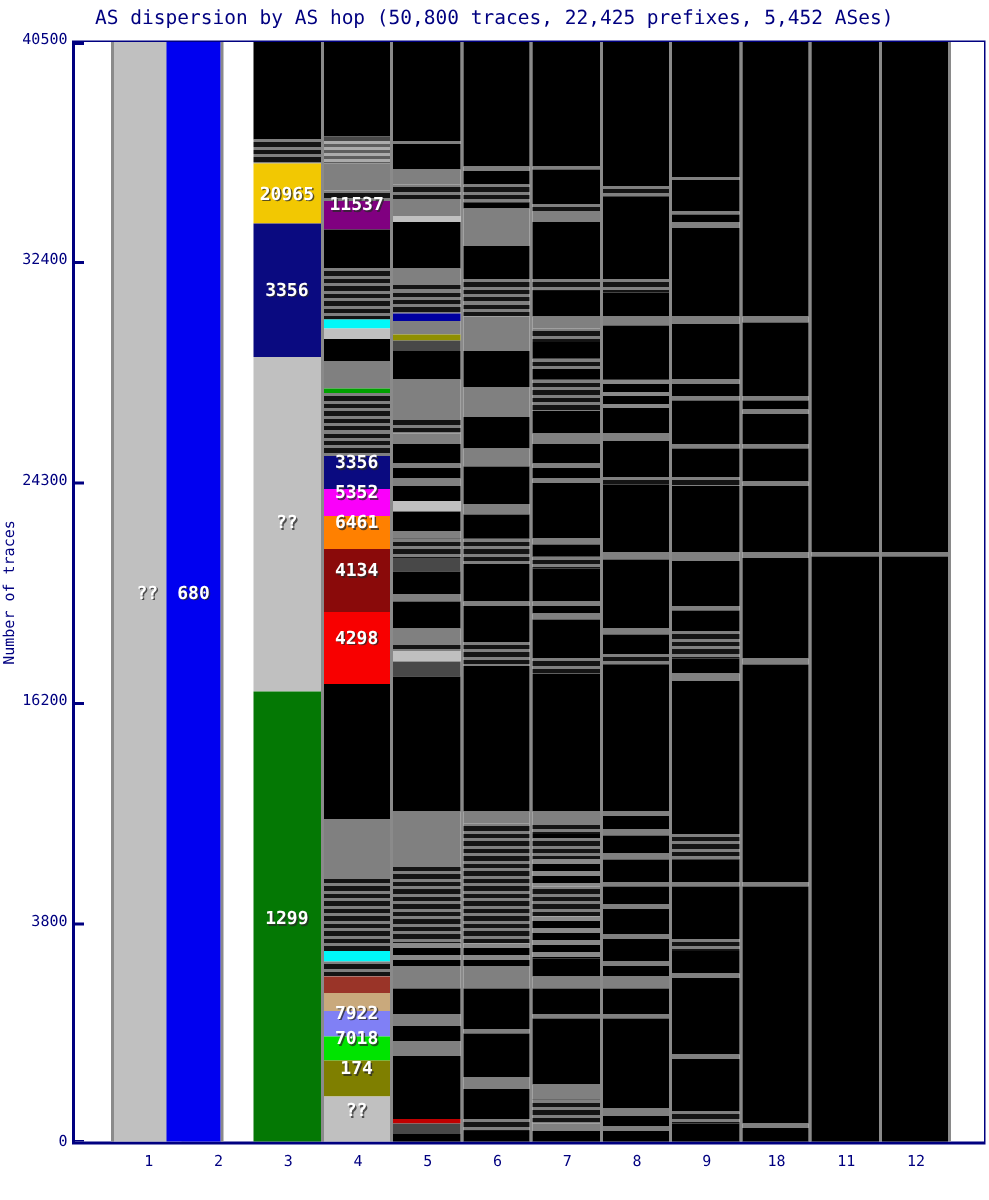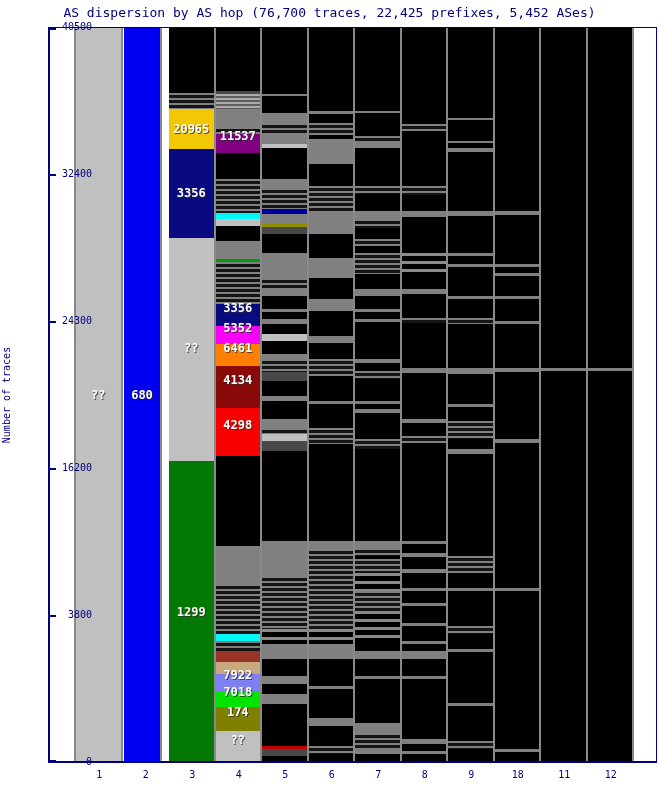--- a/index.html
+++ b/index.html
@@ -23,57 +23,57 @@
   .seg.stripes  { background:repeating-linear-gradient(180deg,#808080 0px,#808080 2px,#141414 2px,#141414 5px); }
   .seg.stripes2 { background:repeating-linear-gradient(180deg,#8a8a8a 0px,#8a8a8a 3px,#000 3px,#000 8px); }
   .seg.stripes-light { background:repeating-linear-gradient(180deg,#ababab 0px,#ababab 2px,#5e5e5e 2px,#5e5e5e 4px); }
   .blabel {
     position:absolute; left:0; width:100%; text-align:center;
     font-size:12px; font-weight:bold; color:#fff; line-height:14px;
     text-shadow:1px 1px 0 rgba(40,40,40,.75); white-space:nowrap;
   }
   .ytick-label {
     position:absolute; left:0; width:45px; text-align:right;
-    font-size:10px; line-height:12px; color:#000080;margin-left:47px;
+    font-size:10px; line-height:12px; color:#000080;
   }
   .ytick-mark { position:absolute; left:0; width:6px; height:2px; background:#000080; }
   .xtick-label {
     position:absolute; top:769px; text-align:center;
     font-size:10px; line-height:12px; color:#000080;
   }
   .xlabel {
     position:absolute; left:0; top:786px; width:616px; text-align:center;
     font-size:10px; color:#000080; white-space:nowrap;
   }
   .ylabel {
     position:absolute; left:-62px; top:388px; width:140px; height:14px;
     text-align:center; font-size:10px; color:#000080;
     transform:rotate(-90deg); transform-origin:center center; white-space:nowrap;
   }
 </style>
 </head>
 <body>
 
 <div class="shot">
-  <div class="title">AS dispersion by AS hop (76,700 traces, 22,425 prefixes, 5,452 ASes)</div>
+  <div class="title">AS dispersion by AS hop (50,800 traces, 22,425 prefixes, 5,452 ASes)</div>
 
   <div class="ylabel">Number of traces</div>
 
   <div class="plot">
       <div class="ytick-mark" style="top: 732px;"></div>
       <div class="ytick-mark" style="top: 587px;"></div>
       <div class="ytick-mark" style="top: 440px;"></div>
       <div class="ytick-mark" style="top: 293px;"></div>
       <div class="ytick-mark" style="top: 146px;"></div>
       <div class="ytick-mark" style="top: 0px;"></div>
       <div class="col first" style="left: 24px; width: 48.5px;">
         <div class="seg" style="top: 0px; height: 735px; background: rgb(192, 192, 192);"></div>
         <div class="blabel" style="top: 360px;">??</div>
       </div>
-      <div class="col" style="left: 74px; width: 23px; padding-left: 36px;">
+      <div class="col" style="left: 61px; width: 23px; padding-left: 36px;">
         <div class="seg" style="top: 0px; height: 735px; background: rgb(0, 0, 240);"></div>
         <div class="blabel" style="top: 360px;">680</div>
       </div>
       <div class="col" style="left: 119px; width: 46.5px;">
         <div class="seg" style="top: 0px; height: 65px; background: rgb(0, 0, 0);"></div>
         <div class="seg stripes" style="top: 65px; height: 16px;"></div>
         <div class="seg" style="top: 81px; height: 40px; background: rgb(242, 200, 2);"></div>
         <div class="seg" style="top: 121px; height: 89px; background: rgb(10, 10, 128);"></div>
         <div class="seg" style="top: 210px; height: 223px; background: rgb(192, 192, 192);"></div>
         <div class="seg" style="top: 433px; height: 302px; background: rgb(4, 120, 4);"></div>

